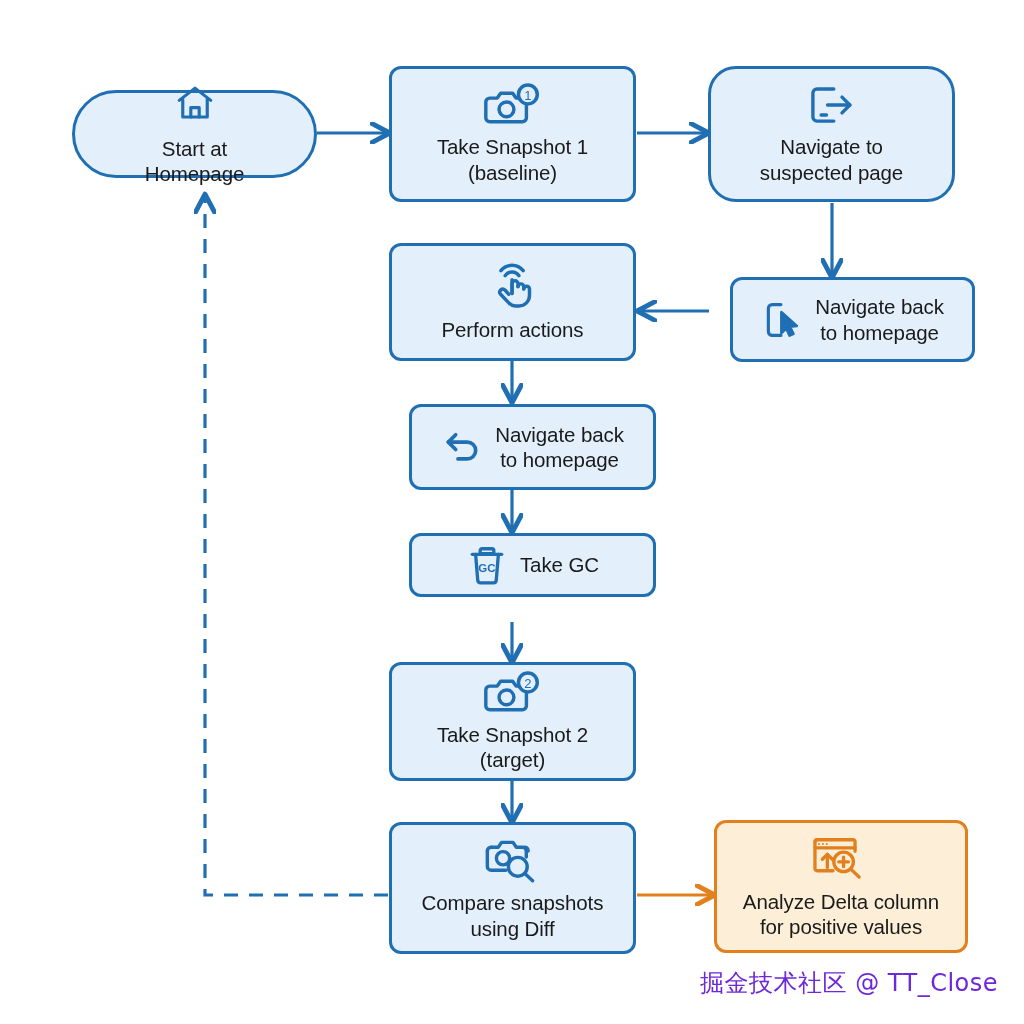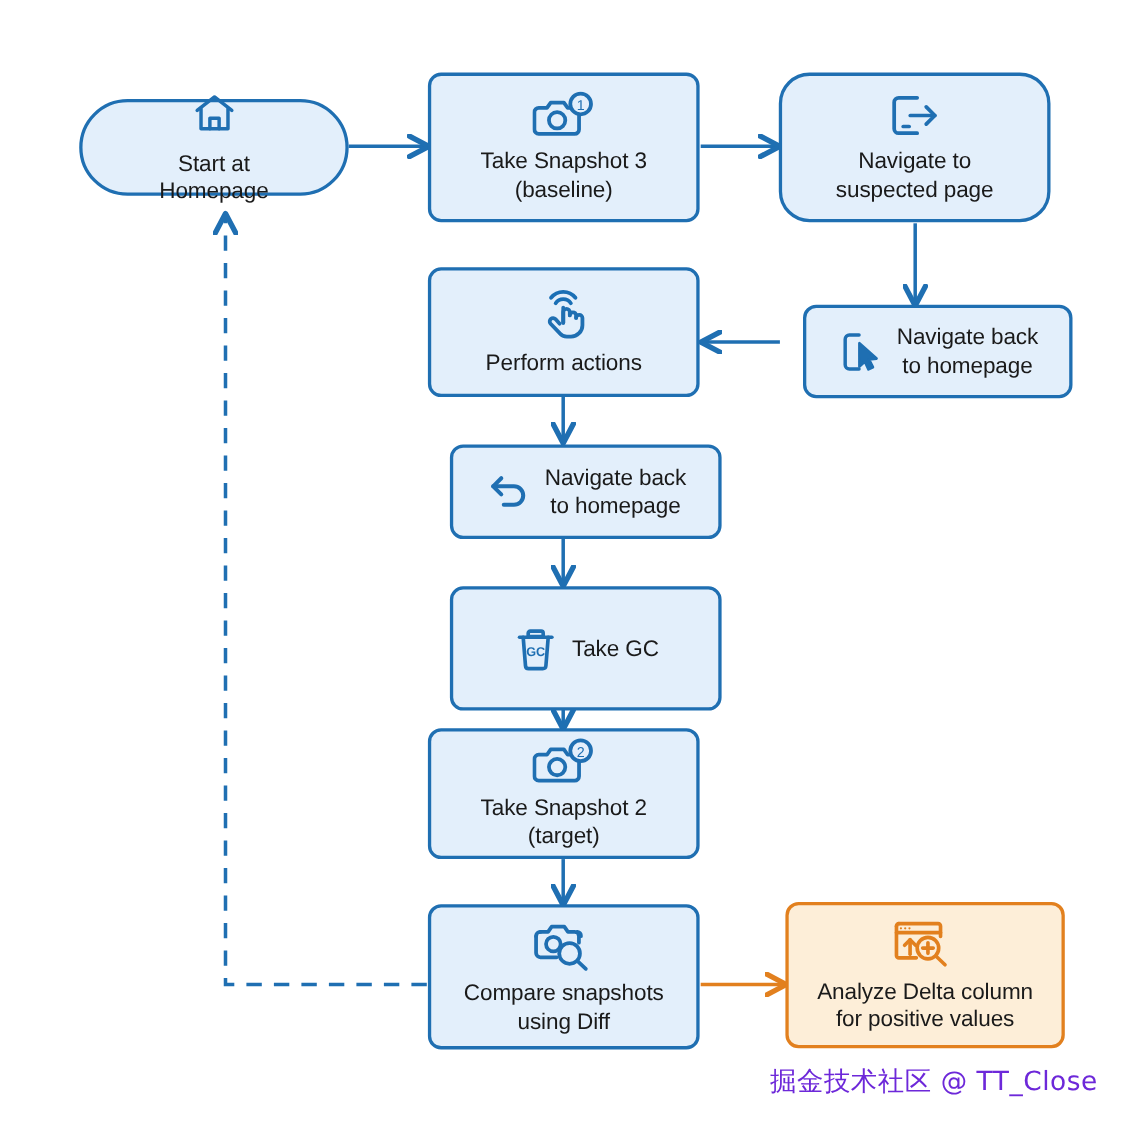--- a/index.html
+++ b/index.html
@@ -134,21 +134,21 @@
         <path d="M3.2 8.2 h4.1 l1.9 -2.7 h6.6 l1.9 2.7 h3.5
                  a2.2 2.2 0 0 1 2.2 2.2 v8.6
                  a2.2 2.2 0 0 1 -2.2 2.2 H3.2
                  A2.2 2.2 0 0 1 1 18.9 v-8.5
                  A2.2 2.2 0 0 1 3.2 8.2 Z"></path>
         <circle cx="12.4" cy="14.4" r="4.1"></circle>
         <circle cx="24.2" cy="6.2" r="5.2" fill="#e3effb"></circle>
         <text x="24.2" y="9.3" text-anchor="middle" font-family="Liberation Sans, sans-serif" font-size="7.2" fill="#1f6fb2" stroke="none">1</text>
       </svg>
     </span>
-    <span class="label">Take Snapshot 3
+    <span class="label">Take Snapshot 1
 (baseline)</span>
   </div>
 
   <div class="node col" style="left:708px; top:66px; width:247px; height:136px;border-radius:28px;">
     <span class="icon">
       <svg width="50" height="44" viewBox="0 0 28 24" fill="none" stroke="#1f6fb2" stroke-width="1.9" stroke-linecap="round" stroke-linejoin="round">
         <path d="M15 3 H5.6 A2.3 2.3 0 0 0 3.3 5.3 v13.4
                  A2.3 2.3 0 0 0 5.6 21 H15"></path>
         <path d="M7.9 17.6 h3"></path>
         <path d="M11.5 12 H24"></path>
@@ -192,21 +192,21 @@
     <span class="icon">
       <svg width="42" height="42" viewBox="0 0 24 24" fill="none" stroke="#1f6fb2" stroke-width="2.1" stroke-linecap="round" stroke-linejoin="round">
         <path d="M4.2 9.2 H15 a4.8 4.8 0 0 1 0 9.6 h-5.3"></path>
         <path d="M8.4 5 L4.2 9.2 L8.4 13.4"></path>
       </svg>
     </span>
     <span class="label">Navigate back
 to homepage</span>
   </div>
 
-  <div class="node row" style="left:389px; top:533px; width:247px; height:113px;">
+  <div class="node row" style="left:389px; top:533px; width:247px; height:64px;">
     <span class="icon">
       <svg width="42" height="44" viewBox="0 0 24 25" fill="none" stroke="#1f6fb2" stroke-width="1.9" stroke-linecap="round" stroke-linejoin="round">
         <path d="M9.2 3.2 h5.6 a1.1 1.1 0 0 1 1.1 1.1 V6 H8.1 V4.3 a1.1 1.1 0 0 1 1.1 -1.1 Z"></path>
         <path d="M3.6 6.4 H20.4"></path>
         <path d="M5.5 6.4 L6.7 21.2 a1.6 1.6 0 0 0 1.6 1.5 h7.4 a1.6 1.6 0 0 0 1.6 -1.5 L18.5 6.4"></path>
         <text x="12" y="16.4" text-anchor="middle" font-family="Liberation Sans, sans-serif" font-size="6.6" font-weight="bold" fill="#1f6fb2" stroke="none">GC</text>
       </svg>
     </span>
     <span class="label">Take GC</span>
   </div>

